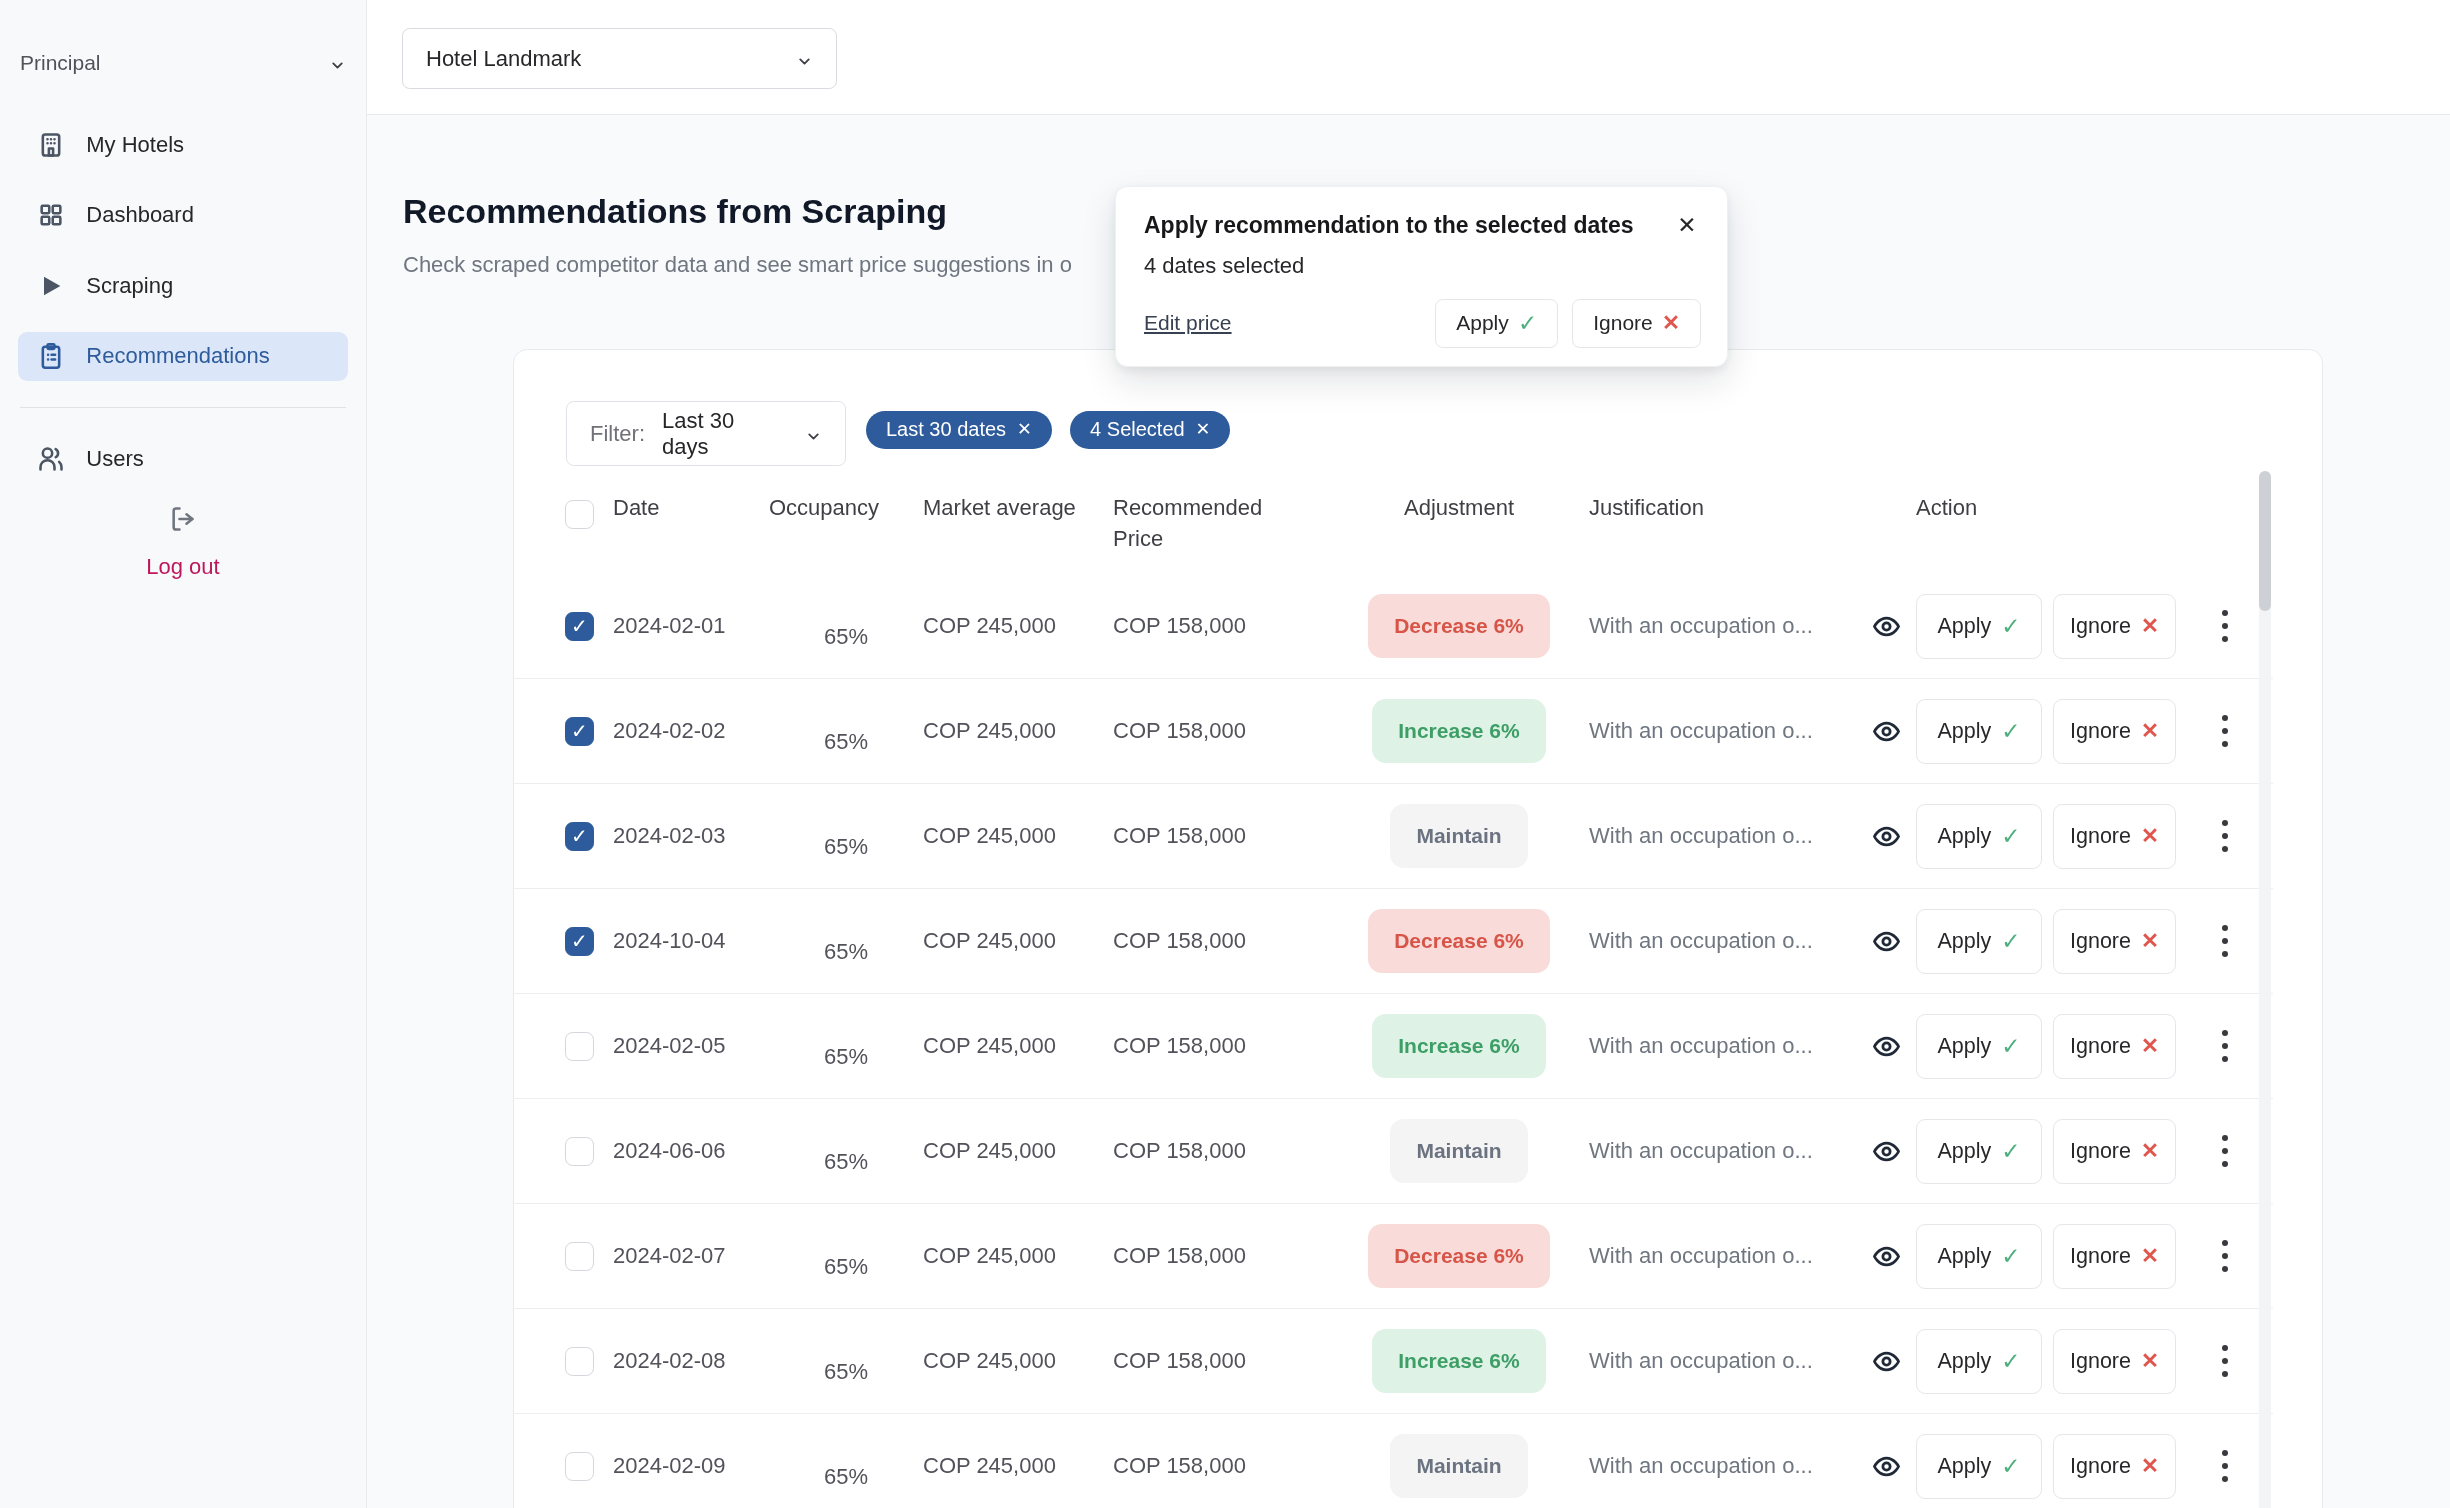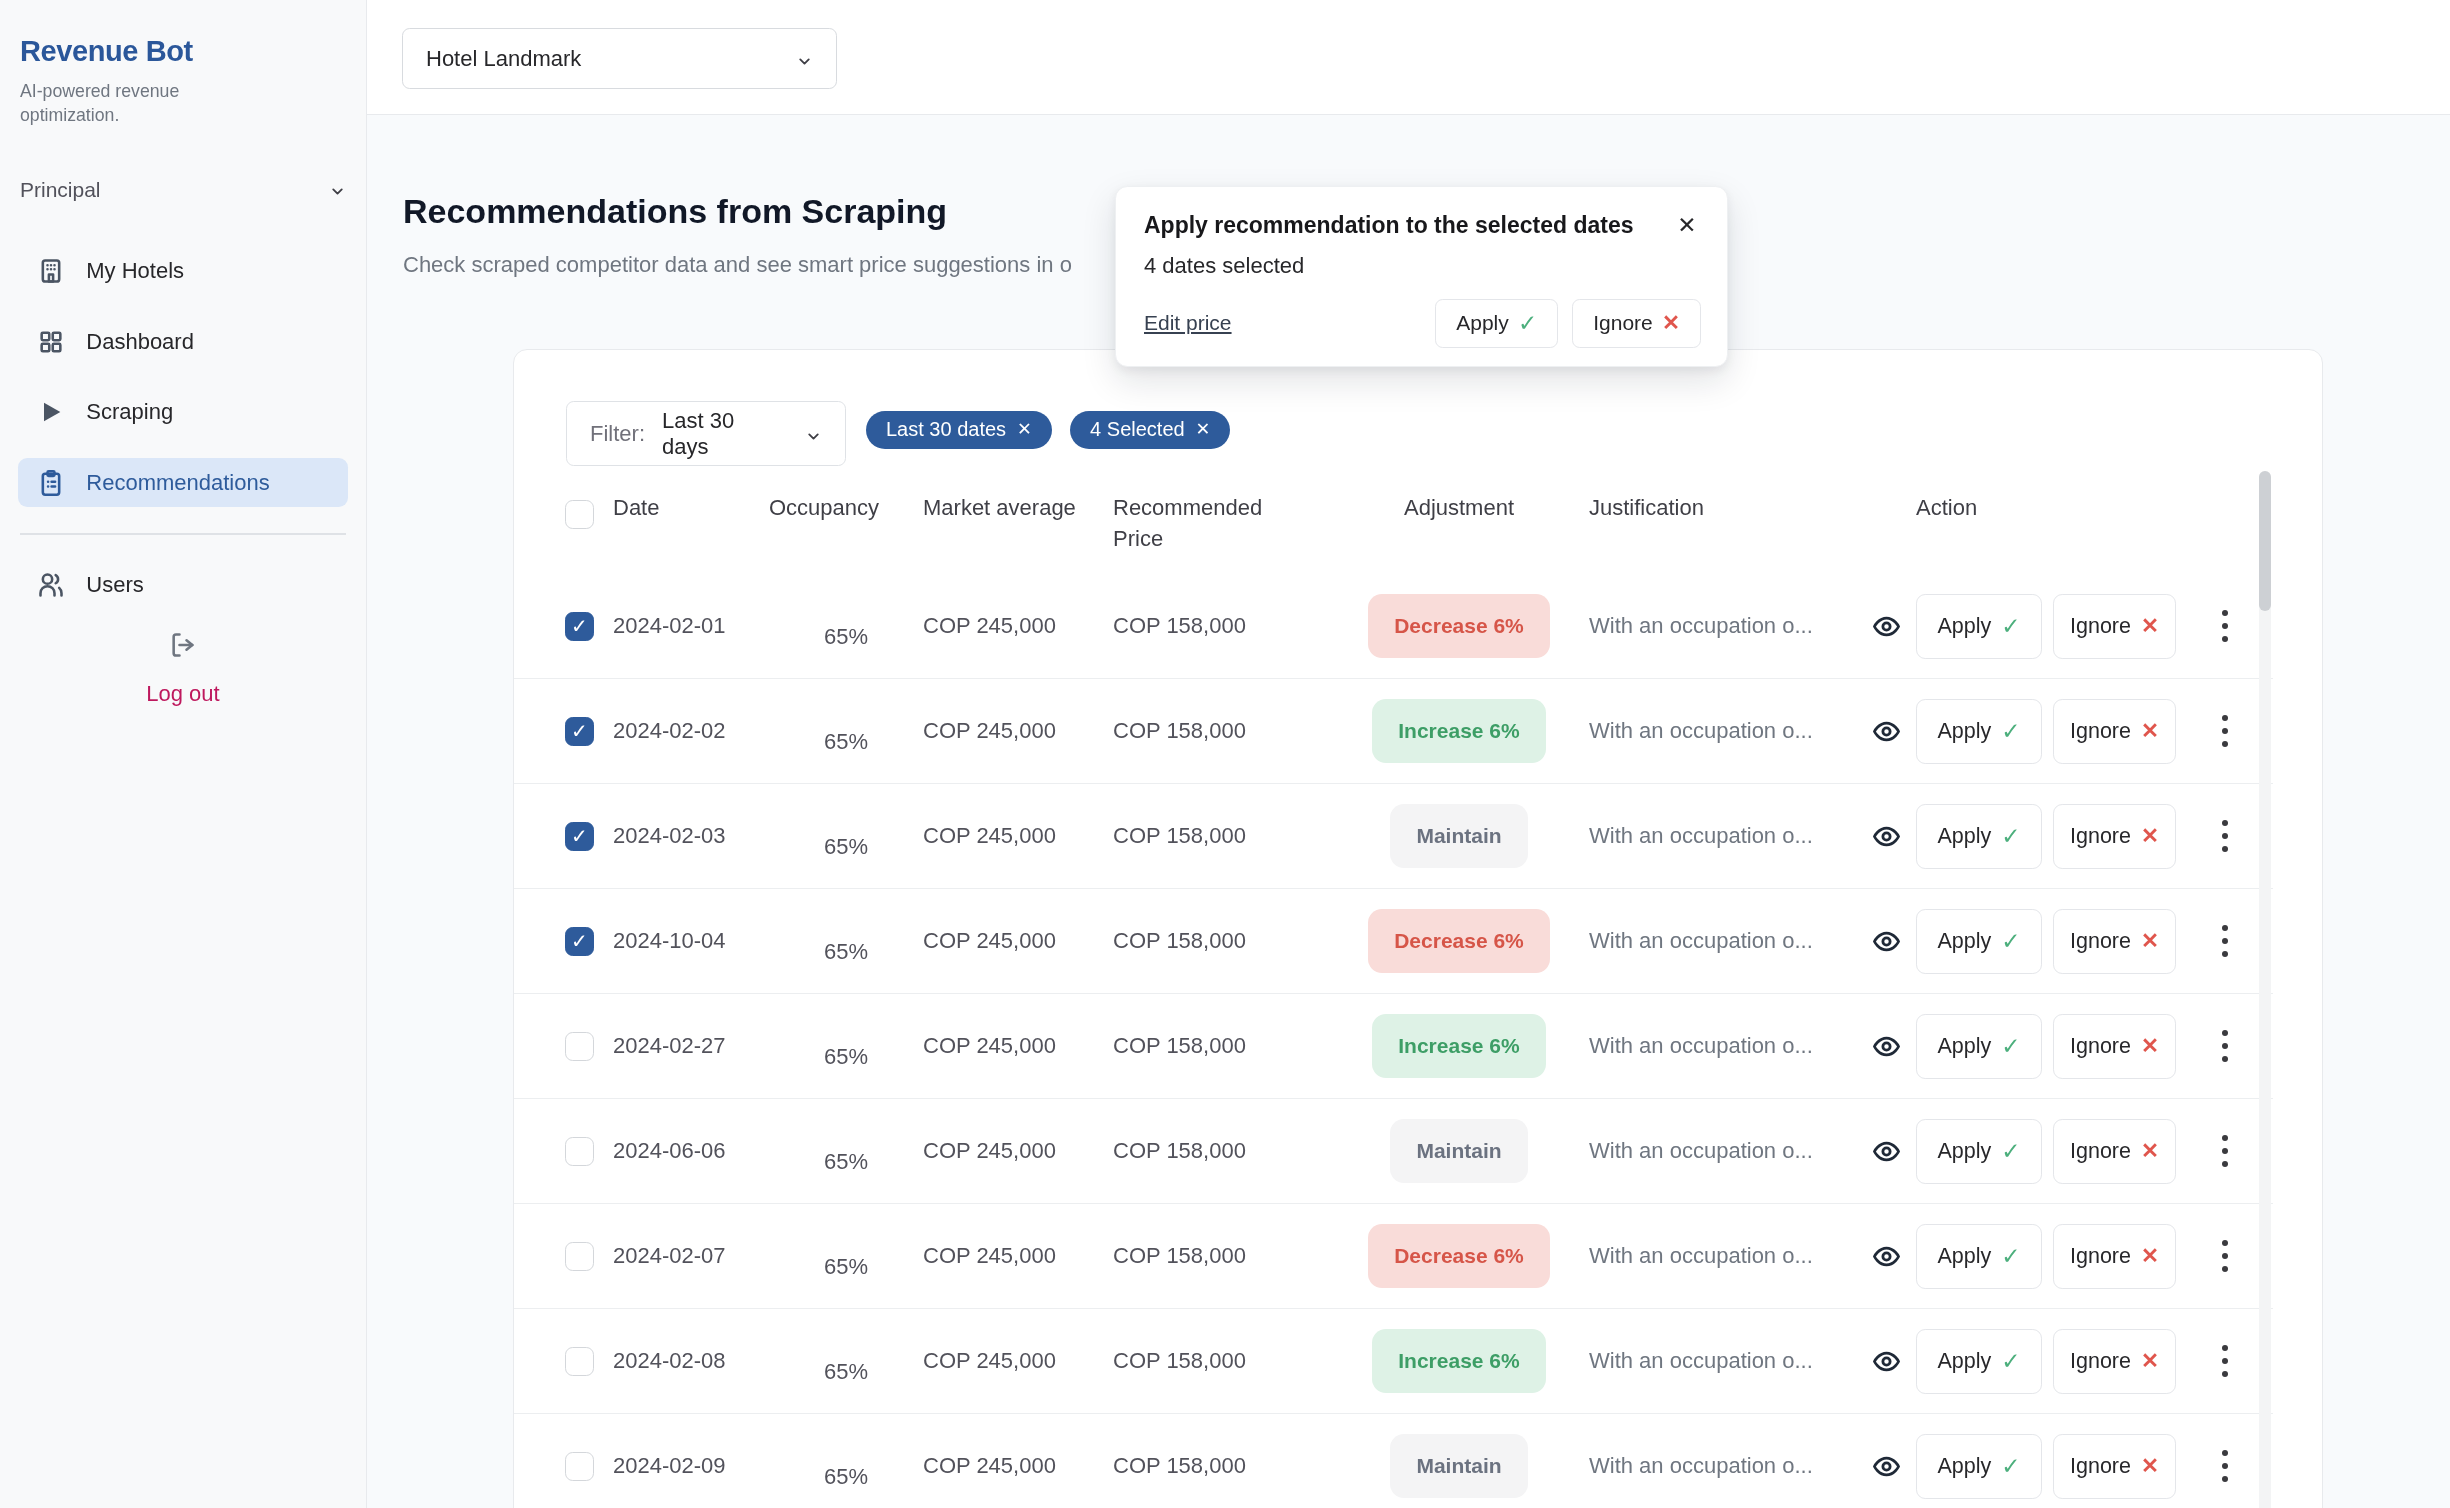--- a/index.html
+++ b/index.html
@@ -97,24 +97,20 @@
   .dialog-footer { position:absolute; left:28px; right:26px; bottom:18.4px; display:flex; align-items:center; }
   .edit-link { font-size:21px; color:#374151; text-decoration:underline; cursor:pointer; }
   .dialog-actions { margin-left:auto; display:flex; gap:14px; }
   .dlg-btn { height:49px; padding:0 20px; background:#fff; border:1.5px solid #e4e6ea; border-radius:7.7px;
     display:flex; align-items:center; gap:9.2px; font-size:21px; color:#27272a; cursor:pointer; }
 </style>
 </head>
 <body>
 
 <aside class="sidebar">
-  <div class="brand-block">
-    <div class="brand">Revenue Bot</div>
-    <div class="tagline">AI-powered revenue optimization.</div>
-  </div>
   <div class="section-row">
     <span>Principal</span>
     <span class="chev">
       <svg viewBox="0 0 24 24">
           <polyline points="6 9 12 15 18 9"></polyline>
         </svg>
     </span>
   </div>
   <nav class="nav">
     <div class="nav-item">
@@ -345,21 +341,21 @@
     </button>
     <div class="kebab">
             <i></i>
             <i></i>
             <i></i>
           </div>
   </div>
 
   <div class="tgrid trow">
     <div class="checkbox"></div>
-    <div class="cell">2024-02-27</div>
+    <div class="cell">2024-02-05</div>
     <div class="cell c-center">65%</div>
     <div class="cell">COP 245,000</div>
     <div class="cell">COP 158,000</div>
     <div class="badge increase">Increase 6%</div>
     <div class="cell just">With an occupation o...</div>
     <div class="eye-btn">
       <svg viewBox="0 0 24 24">
               <path d="M2 12s3.5-7 10-7 10 7 10 7-3.5 7-10 7-10-7-10-7z"></path>
               <circle cx="12" cy="12" r="3"></circle>
             </svg>

